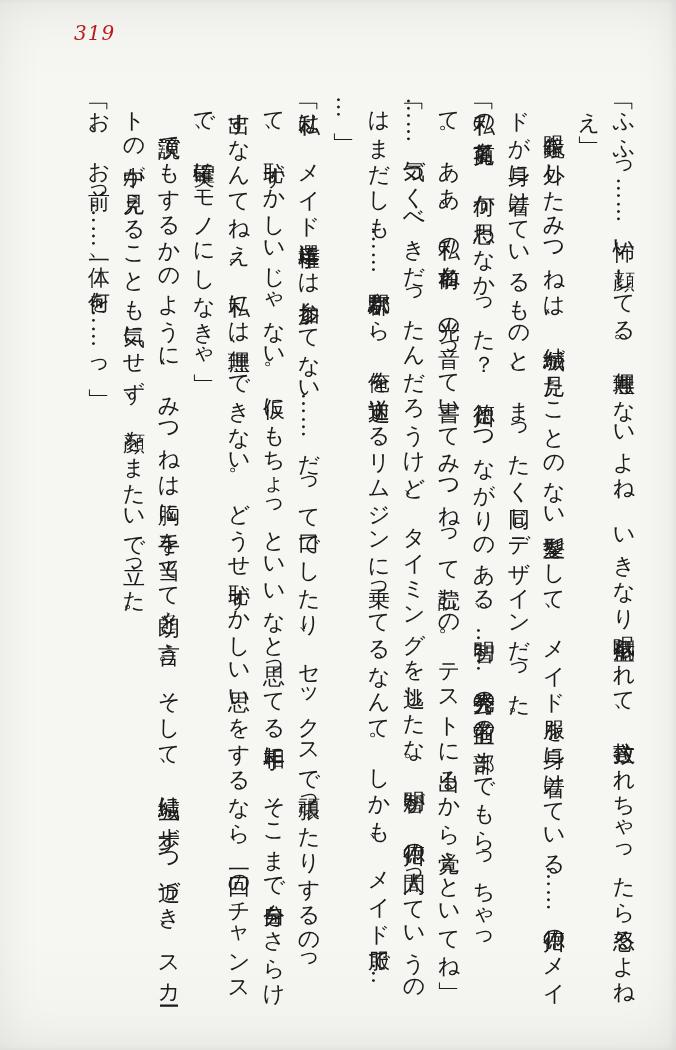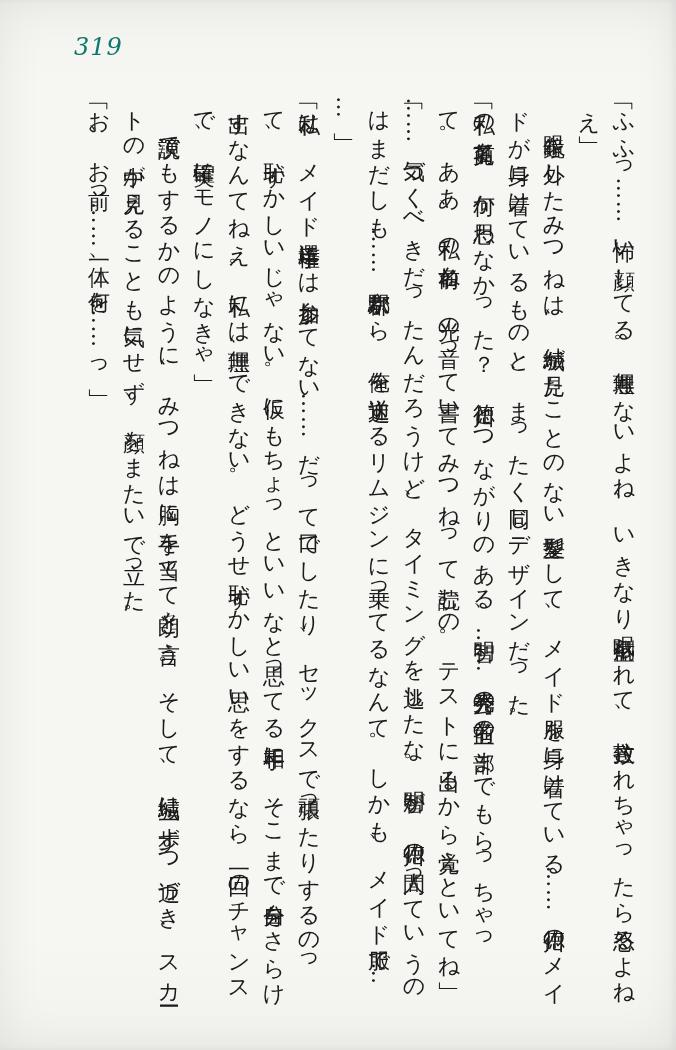--- a/index.html
+++ b/index.html
@@ -20,26 +20,26 @@
     background: linear-gradient(180deg, #f2f2ef 0%, #f6f6f3 8%, #f6f6f3 90%, #f1f1ee 100%);
   }
   .scan-vignette {
     position: absolute;
     inset: 0;
     box-shadow: inset 0 0 46px rgba(0,0,0,0.07), inset -3px 0 6px rgba(0,0,0,0.05);
     pointer-events: none;
   }
   .page-number {
     position: absolute;
-    top: 33px;
+    top: 21px;
     left: 74px;
-    font-size: 24px;
+    font-size: 20px;
     font-style: italic;
     letter-spacing: 1px;
-    color: #0f766e;
+    color: #b91c1c;
   }
   .text-block {
     position: absolute;
     top: 96px;
     right: 34px;
     height: 900px;
     writing-mode: vertical-rl;
     -webkit-writing-mode: vertical-rl;
     text-orientation: mixed;
     font-size: 22px;

